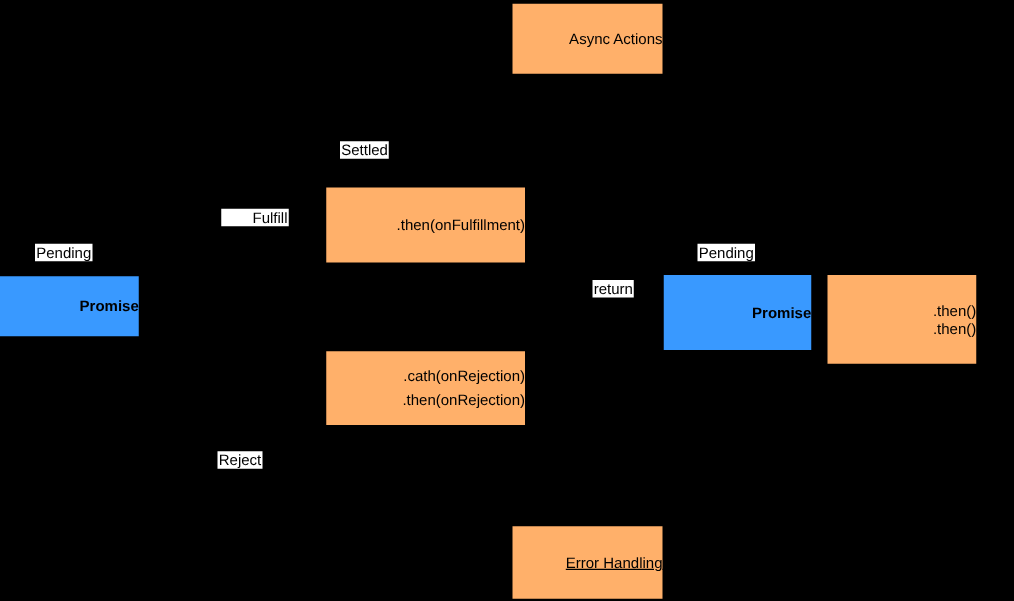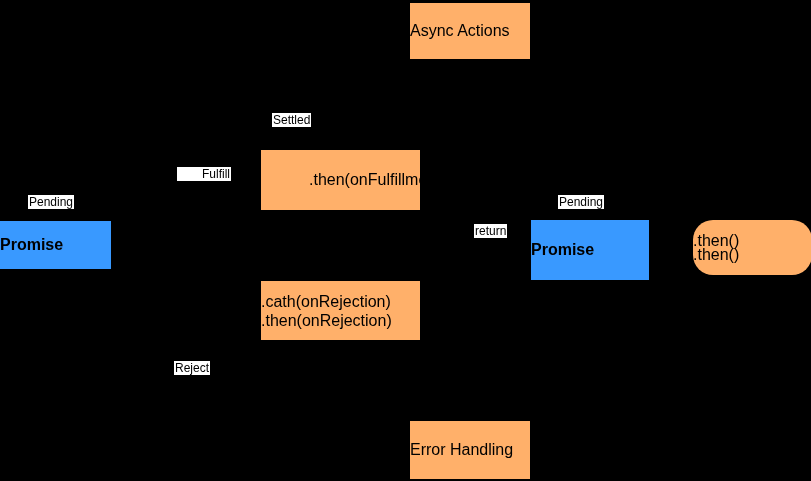--- a/index.html
+++ b/index.html
@@ -13,24 +13,24 @@
     height: 481px;
     background: var(--bg, #000000);
     overflow: hidden;
     font-family: "Liberation Sans", sans-serif;
     color: var(--text, #000000);
   }
   .node {
     position: absolute;
     display: flex;
     flex-direction: column;
-    align-items: flex-start;
+    align-items: flex-end;
     justify-content: center;
     text-align: center;
-    font-size: 16px;
+    font-size: 12px;
     line-height: 14px;
     color: var(--text, #000000);
     box-sizing: border-box;
   }
   .node.orange { background: var(--orange, #FFB06A); }
   .node.blue   { background: var(--blue, #3999FF); }
   .node.bold   { font-weight: bold; }
   .node .line  { display: block; }
   .node.wide-lines .line { line-height: 19px; }
   .edge-label {
@@ -41,23 +41,23 @@
     line-height: 14px;
     padding: 0 1px;
     white-space: nowrap;
   }
 
   
   #node-async-actions    { left: 410px; top: 3px;   width: 120px; height: 56px; }
   #node-then-fulfillment { left: 261px; top: 150px; width: 159px; height: 60px; padding-left: 48px; }
   #node-promise-left     { left: 0px;   top: 221px; width: 111px; height: 48px; }
   #node-promise-right    { left: 531px; top: 220px; width: 118px; height: 60px; }
-  #node-then-catch       { left: 693px; top: 220px; width: 119px; height: 55px; border-radius: 20px; }
+  #node-then-catch       { left: 662px; top: 220px; width: 119px; height: 71px; }
   #node-then-rejection   { left: 261px; top: 281px; width: 159px; height: 59px; }
-  #node-error-handling   { left: 410px; top: 421px; width: 120px; height: 58px; }
+  #node-error-handling   { left: 410px; top: 421px; width: 120px; height: 58px; text-decoration: underline; }
 
   #label-settled       { left: 272px; top: 113px; }
   #label-fulfill       { left: 177px; top: 167px; padding-left: 25px; }
   #label-pending-left  { left: 28px;  top: 195px; }
   #label-return        { left: 474px; top: 224px; }
   #label-pending-right { left: 558px; top: 195px; }
   #label-reject        { left: 174px; top: 319px; margin-top: 42px; }
 </style>
 </head>
 <body style="background: rgb(0, 0, 0);">

